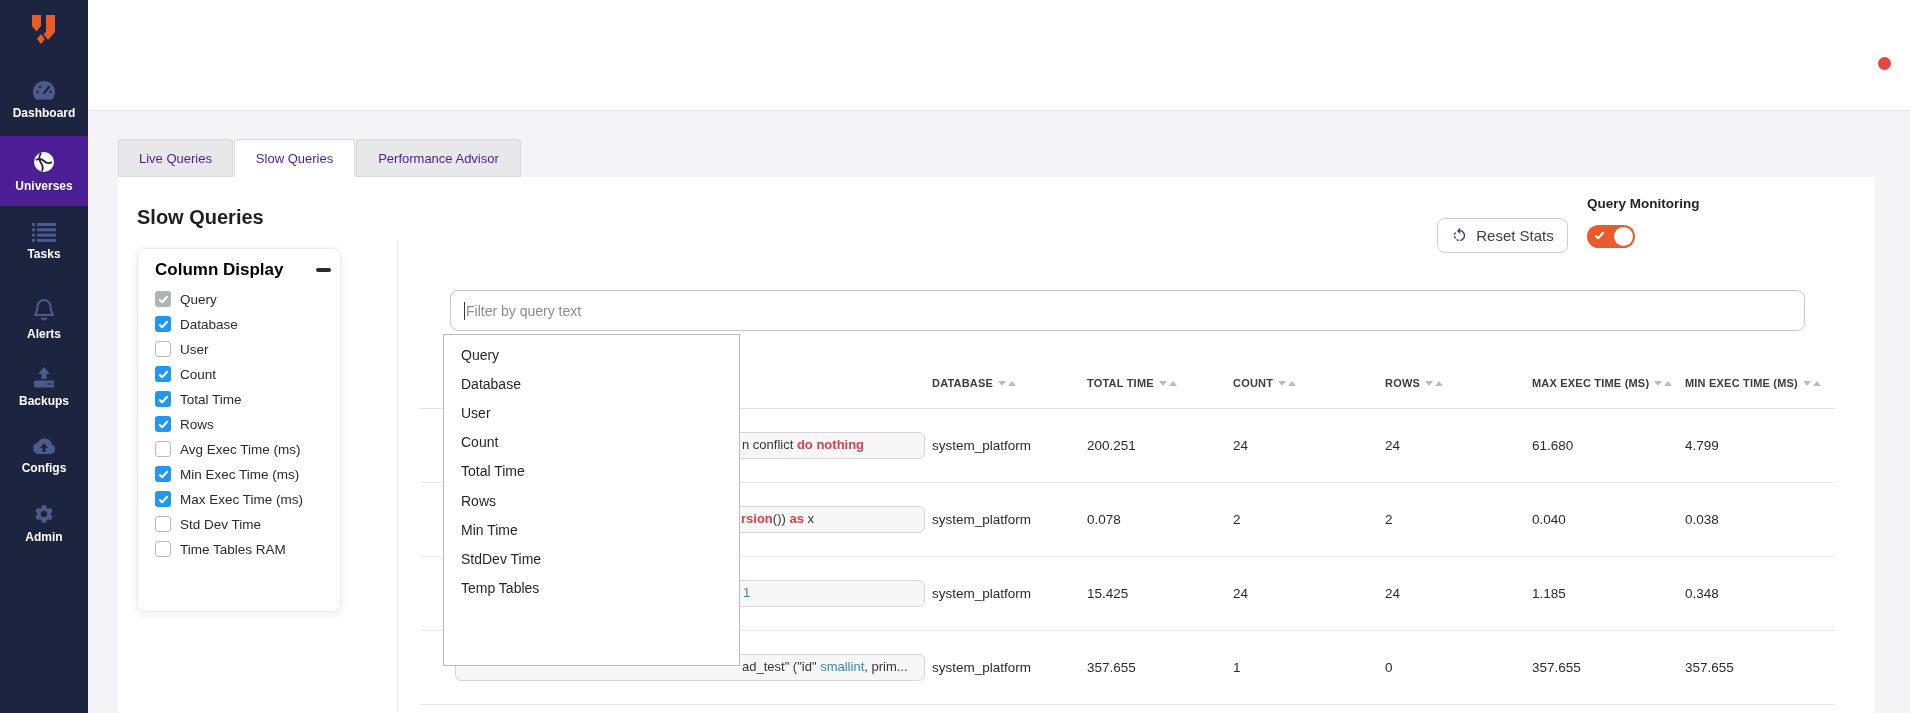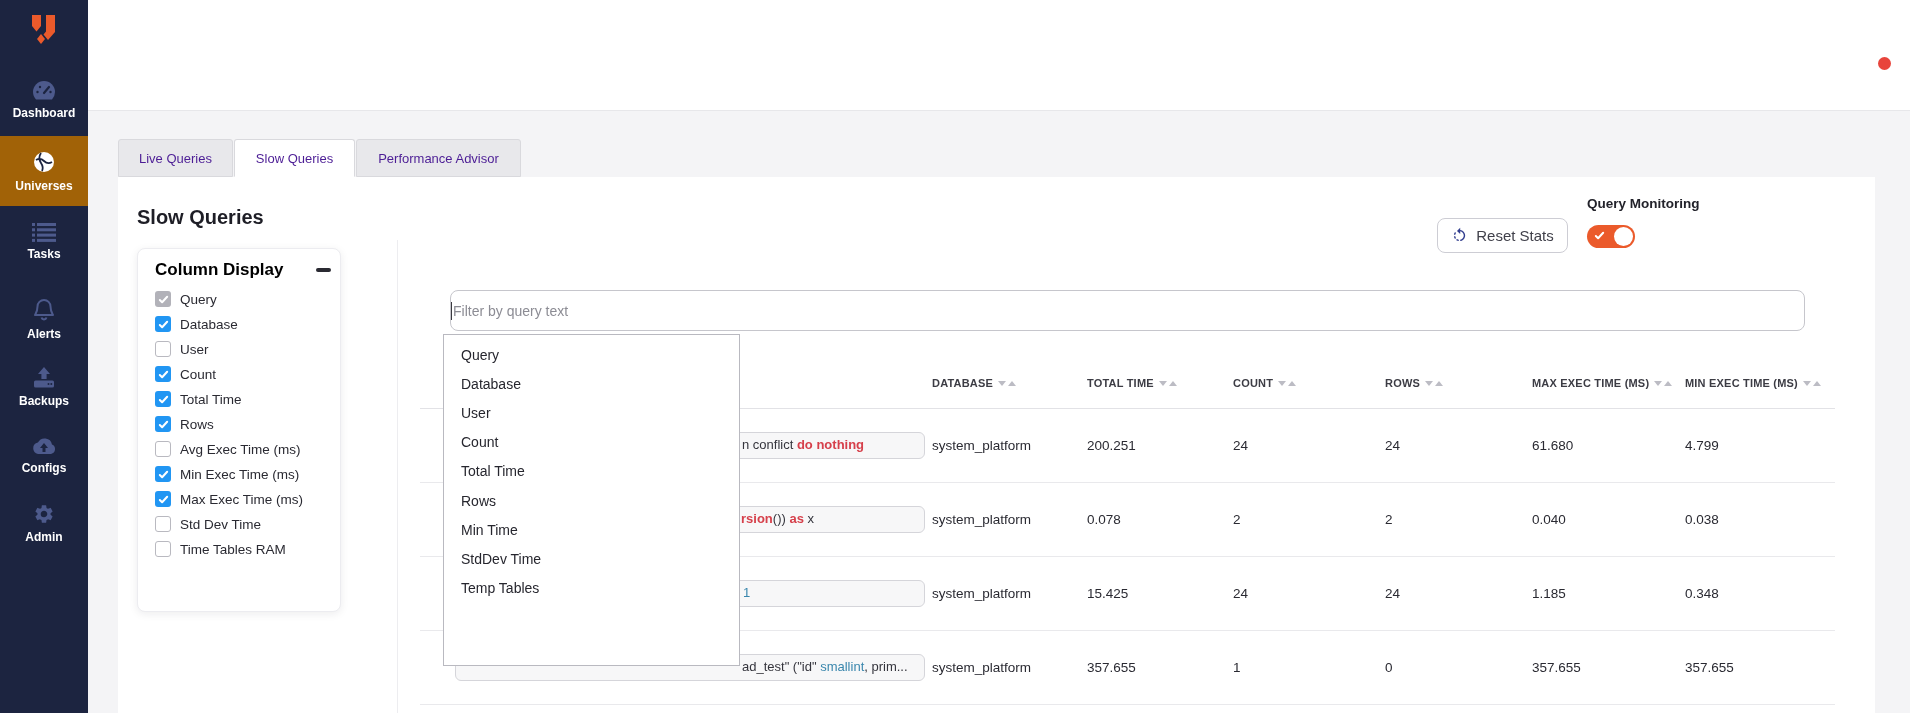--- a/index.html
+++ b/index.html
@@ -5,21 +5,21 @@
 <style>
   html,body{margin:0;padding:0;}
   body{font-family:"Liberation Sans","DejaVu Sans",sans-serif;background:#f4f4f6;}
   .stage{position:relative;width:1910px;height:713px;overflow:hidden;background:#f4f4f6;}
   .abs{position:absolute;}
 
   
   .sidebar{left:0;top:0;width:88px;height:713px;background:#1c2440;z-index:20;}
   .logo{left:0;top:6px;width:88px;height:48px;display:flex;align-items:center;justify-content:center;}
   .nav-item{left:0;width:88px;height:70px;display:flex;flex-direction:column;align-items:center;justify-content:center;gap:5px;cursor:pointer;}
-  .nav-item.active{background:#a16207;align-items:center;}
+  .nav-item.active{background:#4c1d95;align-items:center;}
   .nav-item .lbl{color:#ffffff;font-size:12px;font-weight:bold;white-space:nowrap;}
   .nav-item svg{display:block;}
 
   
   .topbar{left:88px;top:0;width:1822px;height:110px;background:#ffffff;border-bottom:1px solid #e7e7ea;z-index:5;}
   .page-title{left:118px;top:8px;font-size:23px;font-weight:bold;color:#1e1e26;letter-spacing:-0.3px;}
   .ready{left:350px;top:16px;display:flex;align-items:center;gap:6px;}
   .ready .txt{color:#23a24f;font-weight:bold;font-size:15px;}
   .ready .dot{width:16px;height:16px;border-radius:50%;background:#23a24f;display:flex;align-items:center;justify-content:center;}
   .hdr-divider{left:1850px;top:0;width:1px;height:55px;background:#ececef;}
@@ -54,21 +54,21 @@
   .chk-row{left:155px;width:180px;height:18px;display:flex;align-items:center;gap:9px;z-index:3;cursor:pointer;}
   .chk{width:16px;height:16px;border-radius:3px;box-sizing:border-box;flex:0 0 16px;display:flex;align-items:center;justify-content:center;}
   .chk.on{background:#2196f3;}
   .chk.off{background:#fff;border:1px solid #b9b9c0;}
   .chk.disabled{background:#b2b2b9;}
   .chk-lbl{font-size:13.5px;color:#2a2a32;white-space:nowrap;}
 
   .vdivider{left:397px;top:240px;width:1px;height:473px;background:#ededf0;z-index:2;}
 
   
-  .filter{left:450px;top:290px;width:1355px;height:41px;border:1px solid #c6c6cc;border-radius:8px;box-sizing:border-box;background:#fff;display:flex;align-items:center;z-index:3;}
+  .filter{left:450px;top:290px;width:1355px;height:41px;border:1px solid #c6c6cc;border-radius:8px;box-sizing:border-box;background:#fff;display:flex;align-items:center;padding-left:13px;z-index:3;}
   .filter .caret-bar{width:1px;height:18px;background:#3a3a40;margin-right:1px;}
   .filter .ph{font-size:14px;color:#8c8c94;}
   .dropdown{left:443px;top:334px;width:297px;height:332px;background:#fff;border:1px solid #b9b9c0;box-sizing:border-box;z-index:6;padding-top:5px;}
   .dd-item{height:29.2px;display:flex;align-items:center;padding-left:17px;font-size:14px;color:#26262e;cursor:pointer;}
 
   
   .tbl{left:420px;top:358px;width:1415px;z-index:1;}
   .tbl-grid{display:grid;grid-template-columns:512px 155px 146px 152px 147px 153px 150px;align-items:center;}
   .tbl-head{height:50px;border-bottom:1px solid #e2e2e6;}
   .th{font-size:11px;font-weight:bold;color:#3c3c44;letter-spacing:0.2px;display:flex;align-items:center;gap:5px;cursor:pointer;white-space:nowrap;}

